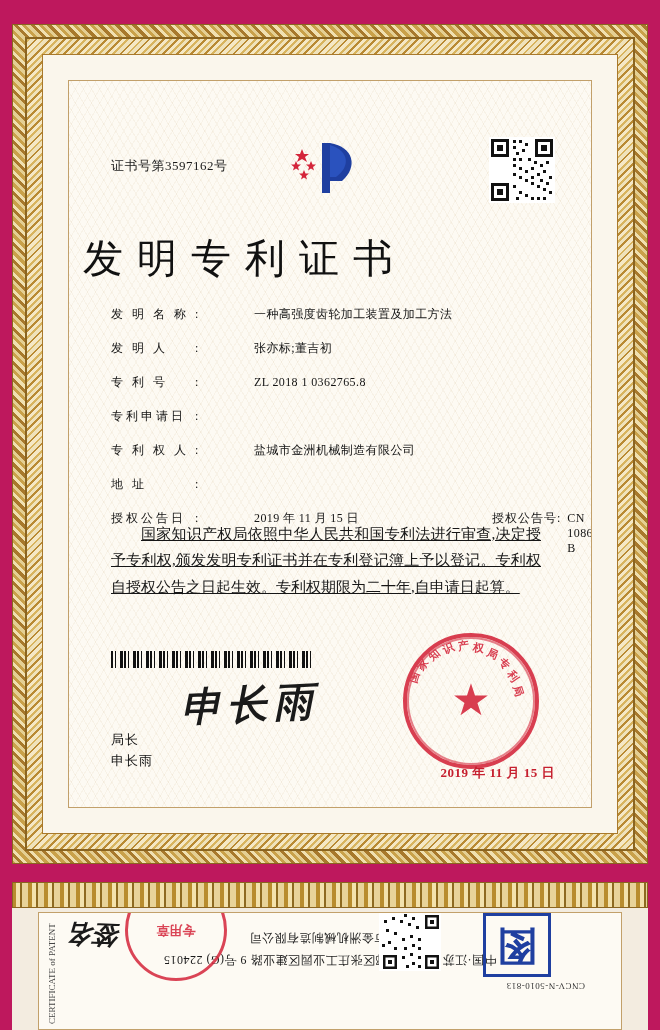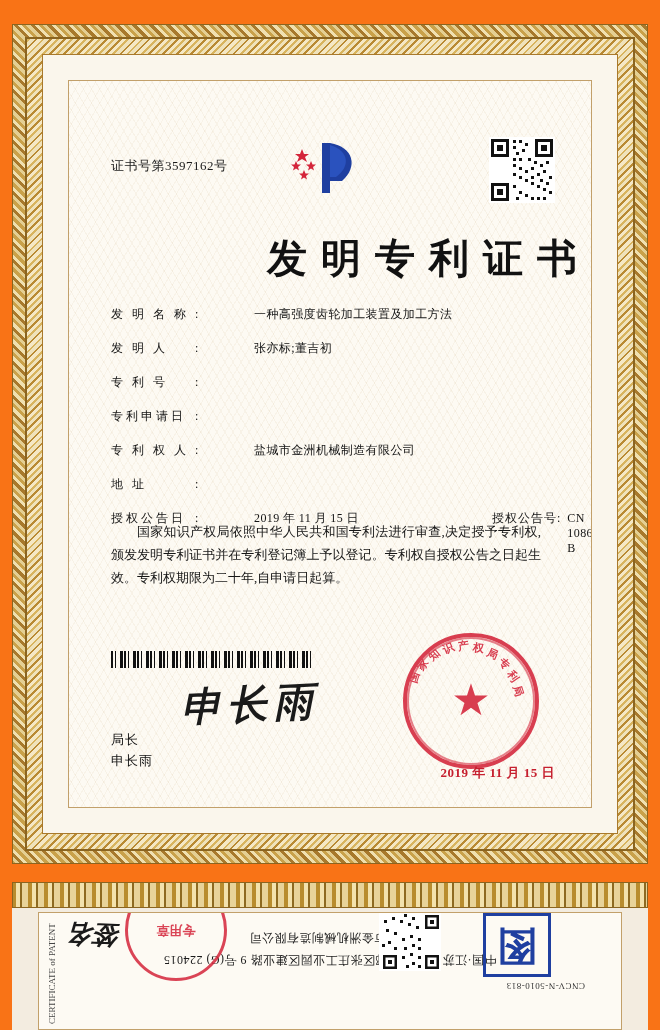--- a/index.html
+++ b/index.html
@@ -12,21 +12,21 @@
     height: 1030px;
     overflow: hidden;
     font-family: "Liberation Serif", serif;
   }
 
   
   #page {
     position: relative;
     width: 660px;
     height: 1030px;
-    background: #f97316;
+    background: #be185d;
   }
 
   
   .cert {
     position: absolute;
     left: 12px;
     top: 24px;
     width: 636px;
     height: 840px;
     background: #f3ece0;
@@ -102,25 +102,25 @@
     top: 56px;
     width: 66px;
     height: 66px;
   }
 
   
   .main-title {
     position: absolute;
     left: 0; right: 0;
     top: 150px;
-    text-align: right;
+    text-align: left;
     font-size: 40px;
     letter-spacing: 14px;
     text-indent: 14px;
-    font-weight: bold;
+    font-weight: normal;
     color: #111;
     font-family: "DejaVu Serif", "Liberation Serif", serif;
   }
 
   
   .fields {
     position: absolute;
     left: 42px;
     right: 36px;
     top: 225px;
@@ -161,24 +161,25 @@
     flex: 1 1 auto;
     letter-spacing: 0.4px;
   }
 
   
   .paras {
     position: absolute;
     left: 42px;
     right: 50px;
     top: 440px;
-    font-size: 13px;
+    font-size: 15px;
     line-height: 1.75;
     color: #161616;
     text-align: justify;
+    text-decoration: underline;
   }
   .paras p {
     margin: 0 0 2px 0;
     text-indent: 2em;
   }
 
   
   .barcode {
     position: absolute;
     left: 42px;
@@ -485,20 +486,21 @@
 
         <div class="field-row">
           <span class="field-label">发 明 人</span>
           <span class="field-colon">:</span>
           <span class="field-value">张亦标;董吉初</span>
         </div>
 
         <div class="field-row">
           <span class="field-label">专 利 号</span>
           <span class="field-colon">:</span>
+          <span class="field-value">ZL 2018 1 0362765.8</span>
         </div>
 
         <div class="field-row">
           <span class="field-label">专利申请日</span>
           <span class="field-colon">:</span>
         </div>
 
         <div class="field-row">
           <span class="field-label">专 利 权 人</span>
           <span class="field-colon">:</span>

